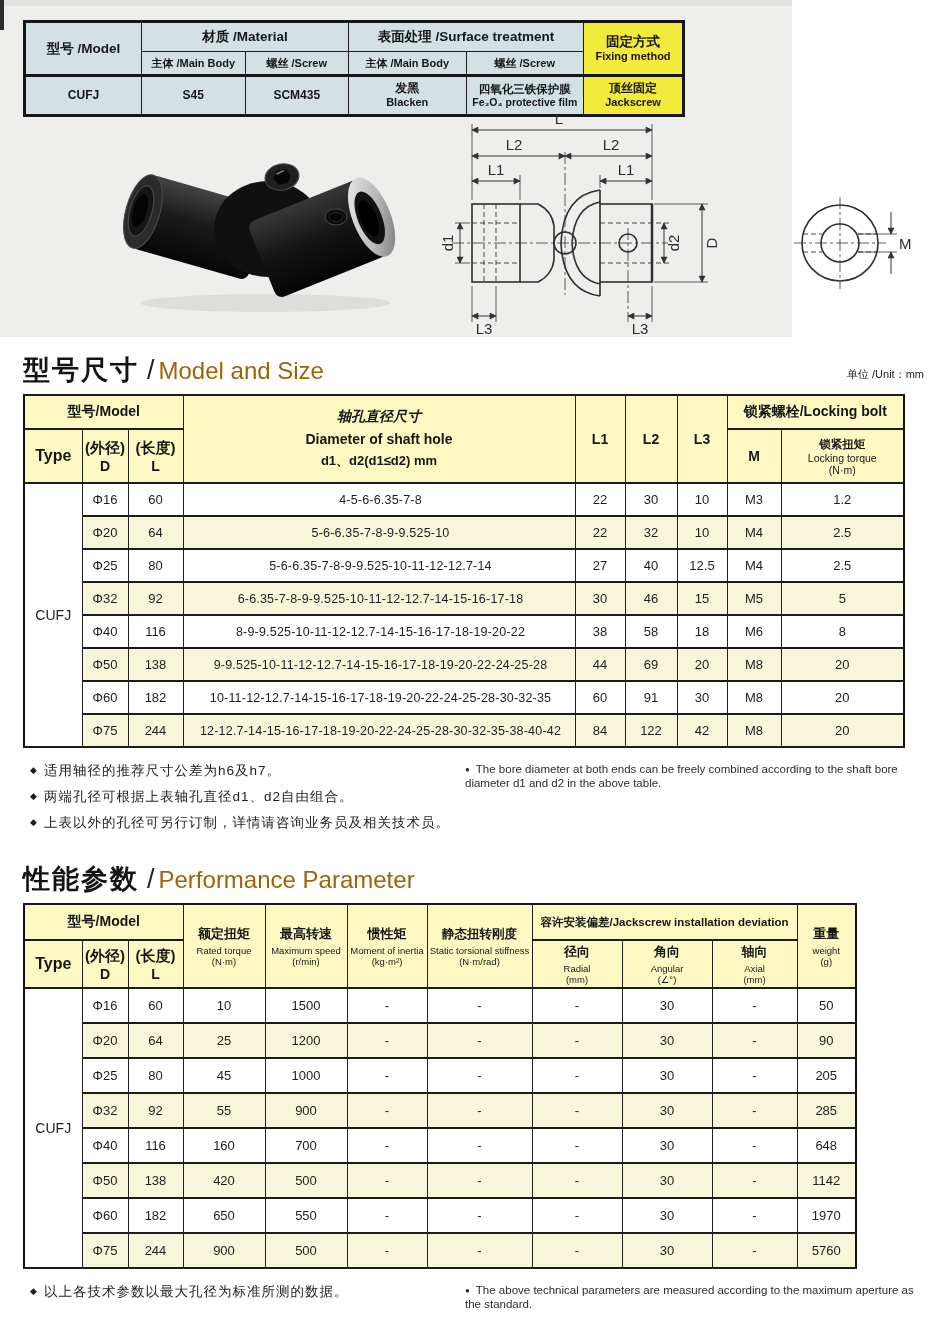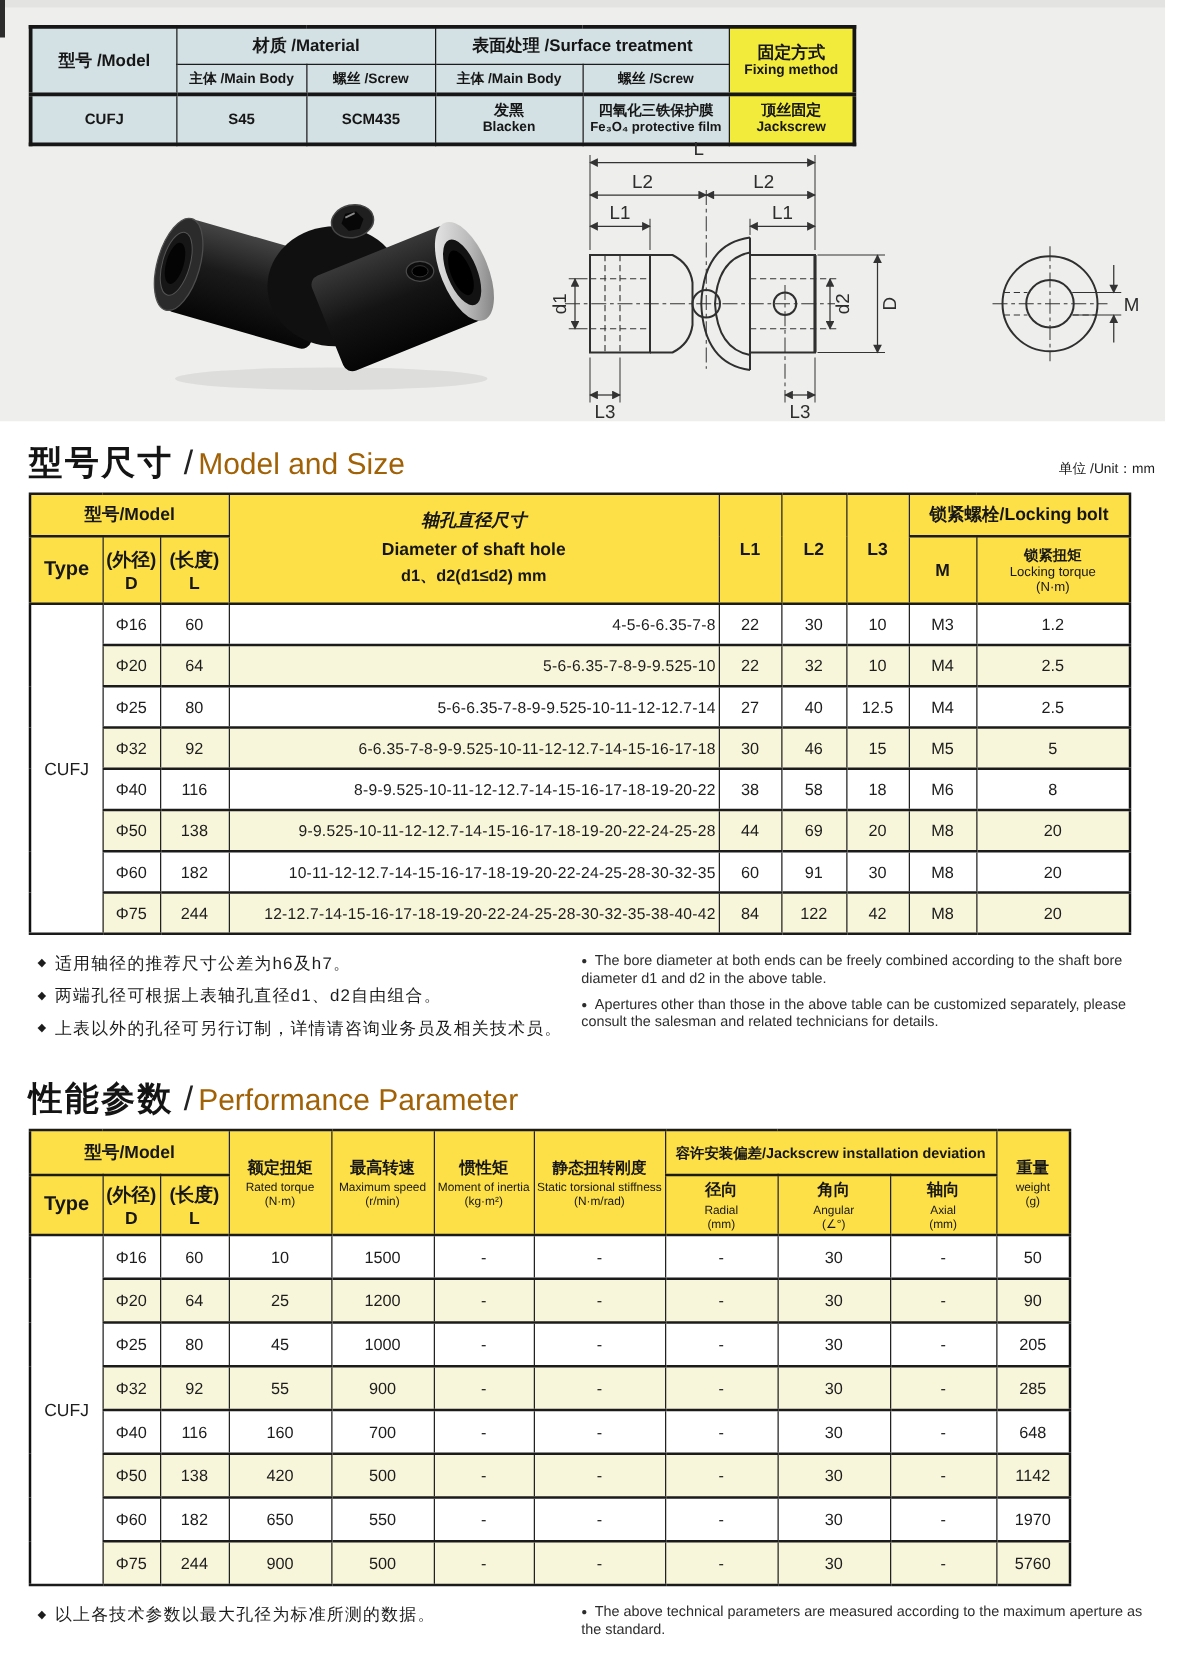--- a/index.html
+++ b/index.html
@@ -2,21 +2,21 @@
 <html><head>
 <meta charset="utf-8">
 <style>
   html,body { margin:0; padding:0; }
   body {
     width:950px; height:1328px; background:#ffffff;
     font-family:"Liberation Sans","DejaVu Sans",sans-serif;
     color:#222; position:relative; overflow:hidden;
   }
   
-  .hero { position:relative; width:932px; height:337px; background:#eeeeec; }
+  .hero { position:relative; width:792px; height:337px; background:#eeeeec; }
   .hero-top-shade { position:absolute; top:0; left:0; right:0; height:6px; background:#e3e3e1; }
   .corner-notch { position:absolute; top:0; left:0; width:4px; height:30px; background:#2c2c2c; }
 
   table { border-spacing:0; }
   .spec-table {
     position:absolute; left:23px; top:20px; width:637px;
     border-collapse:collapse; table-layout:fixed;
     border:3px solid #161616;
   }
   .spec-table td {
@@ -42,27 +42,27 @@
   
   .data-table {
     border-collapse:collapse; table-layout:fixed; margin:10px 0 0 23px;
     border:2px solid #111;
   }
   .data-table th, .data-table td {
     border-left:1px solid #222; border-right:1px solid #222;
     border-top:2px solid #1b1b1b; border-bottom:2px solid #1b1b1b;
     padding:0 2px;
   }
-  .data-table th { background:#fde047; color:#161616; font-weight:bold; }
+  .data-table th { background:#fef9c3; color:#161616; font-weight:bold; }
   .data-table td { text-align:center; font-size:13px; background:#fff; color:#1d1d1d; }
   .size-table tbody td { height:31px; }
   .perf-table tbody td { height:33px; }
   .data-table tr.alt td { background:#f8f6da; }
   .data-table td.type-cell { background:#fff !important; font-size:14px; }
-  .data-table td.left { text-align:right; padding-left:5px; font-size:12.5px; letter-spacing:0.2px; }
+  .data-table td.left { text-align:center; padding-left:5px; font-size:12.5px; letter-spacing:0.2px; }
   .size-table tr.r1 th { height:32px; font-size:14px; }
   .size-table tr.r2 th { height:52px; }
   .size-table .shaft-th .s1 { display:block; font-size:14px;font-style:italic; }
   .size-table .shaft-th .s2 { display:block; font-size:14px; margin-top:5px; }
   .size-table .shaft-th .s3 { display:block; font-size:13px; margin-top:5px; }
   .dim-th { font-size:15px; }
   .m-th { font-size:14px; }
   .sub { display:block; font-size:15px; font-weight:bold; }
   .big { display:block; font-size:14px; }
   .t1 { display:block; font-size:11.5px; }
@@ -406,21 +406,20 @@
     </table>
 
     <div class="notes">
       <ul class="zh">
         <li>适用轴径的推荐尺寸公差为h6及h7。</li>
         <li>两端孔径可根据上表轴孔直径d1、d2自由组合。</li>
         <li>上表以外的孔径可另行订制，详情请咨询业务员及相关技术员。</li>
       </ul>
       <ul class="en">
         <li>The bore diameter at both ends can be freely combined according to the shaft bore diameter d1 and d2 in the above table.</li>
-        <li>Apertures other than those in the above table can be customized separately, please consult the salesman and related technicians for details.</li>
       </ul>
     </div>
   </div>
 
   <div class="sect2">
     <div class="section-head">
       <h2>
         <span class="zh">性能参数</span><span class="divider">/</span><span class="en">Performance Parameter</span>
       </h2>
     </div>

